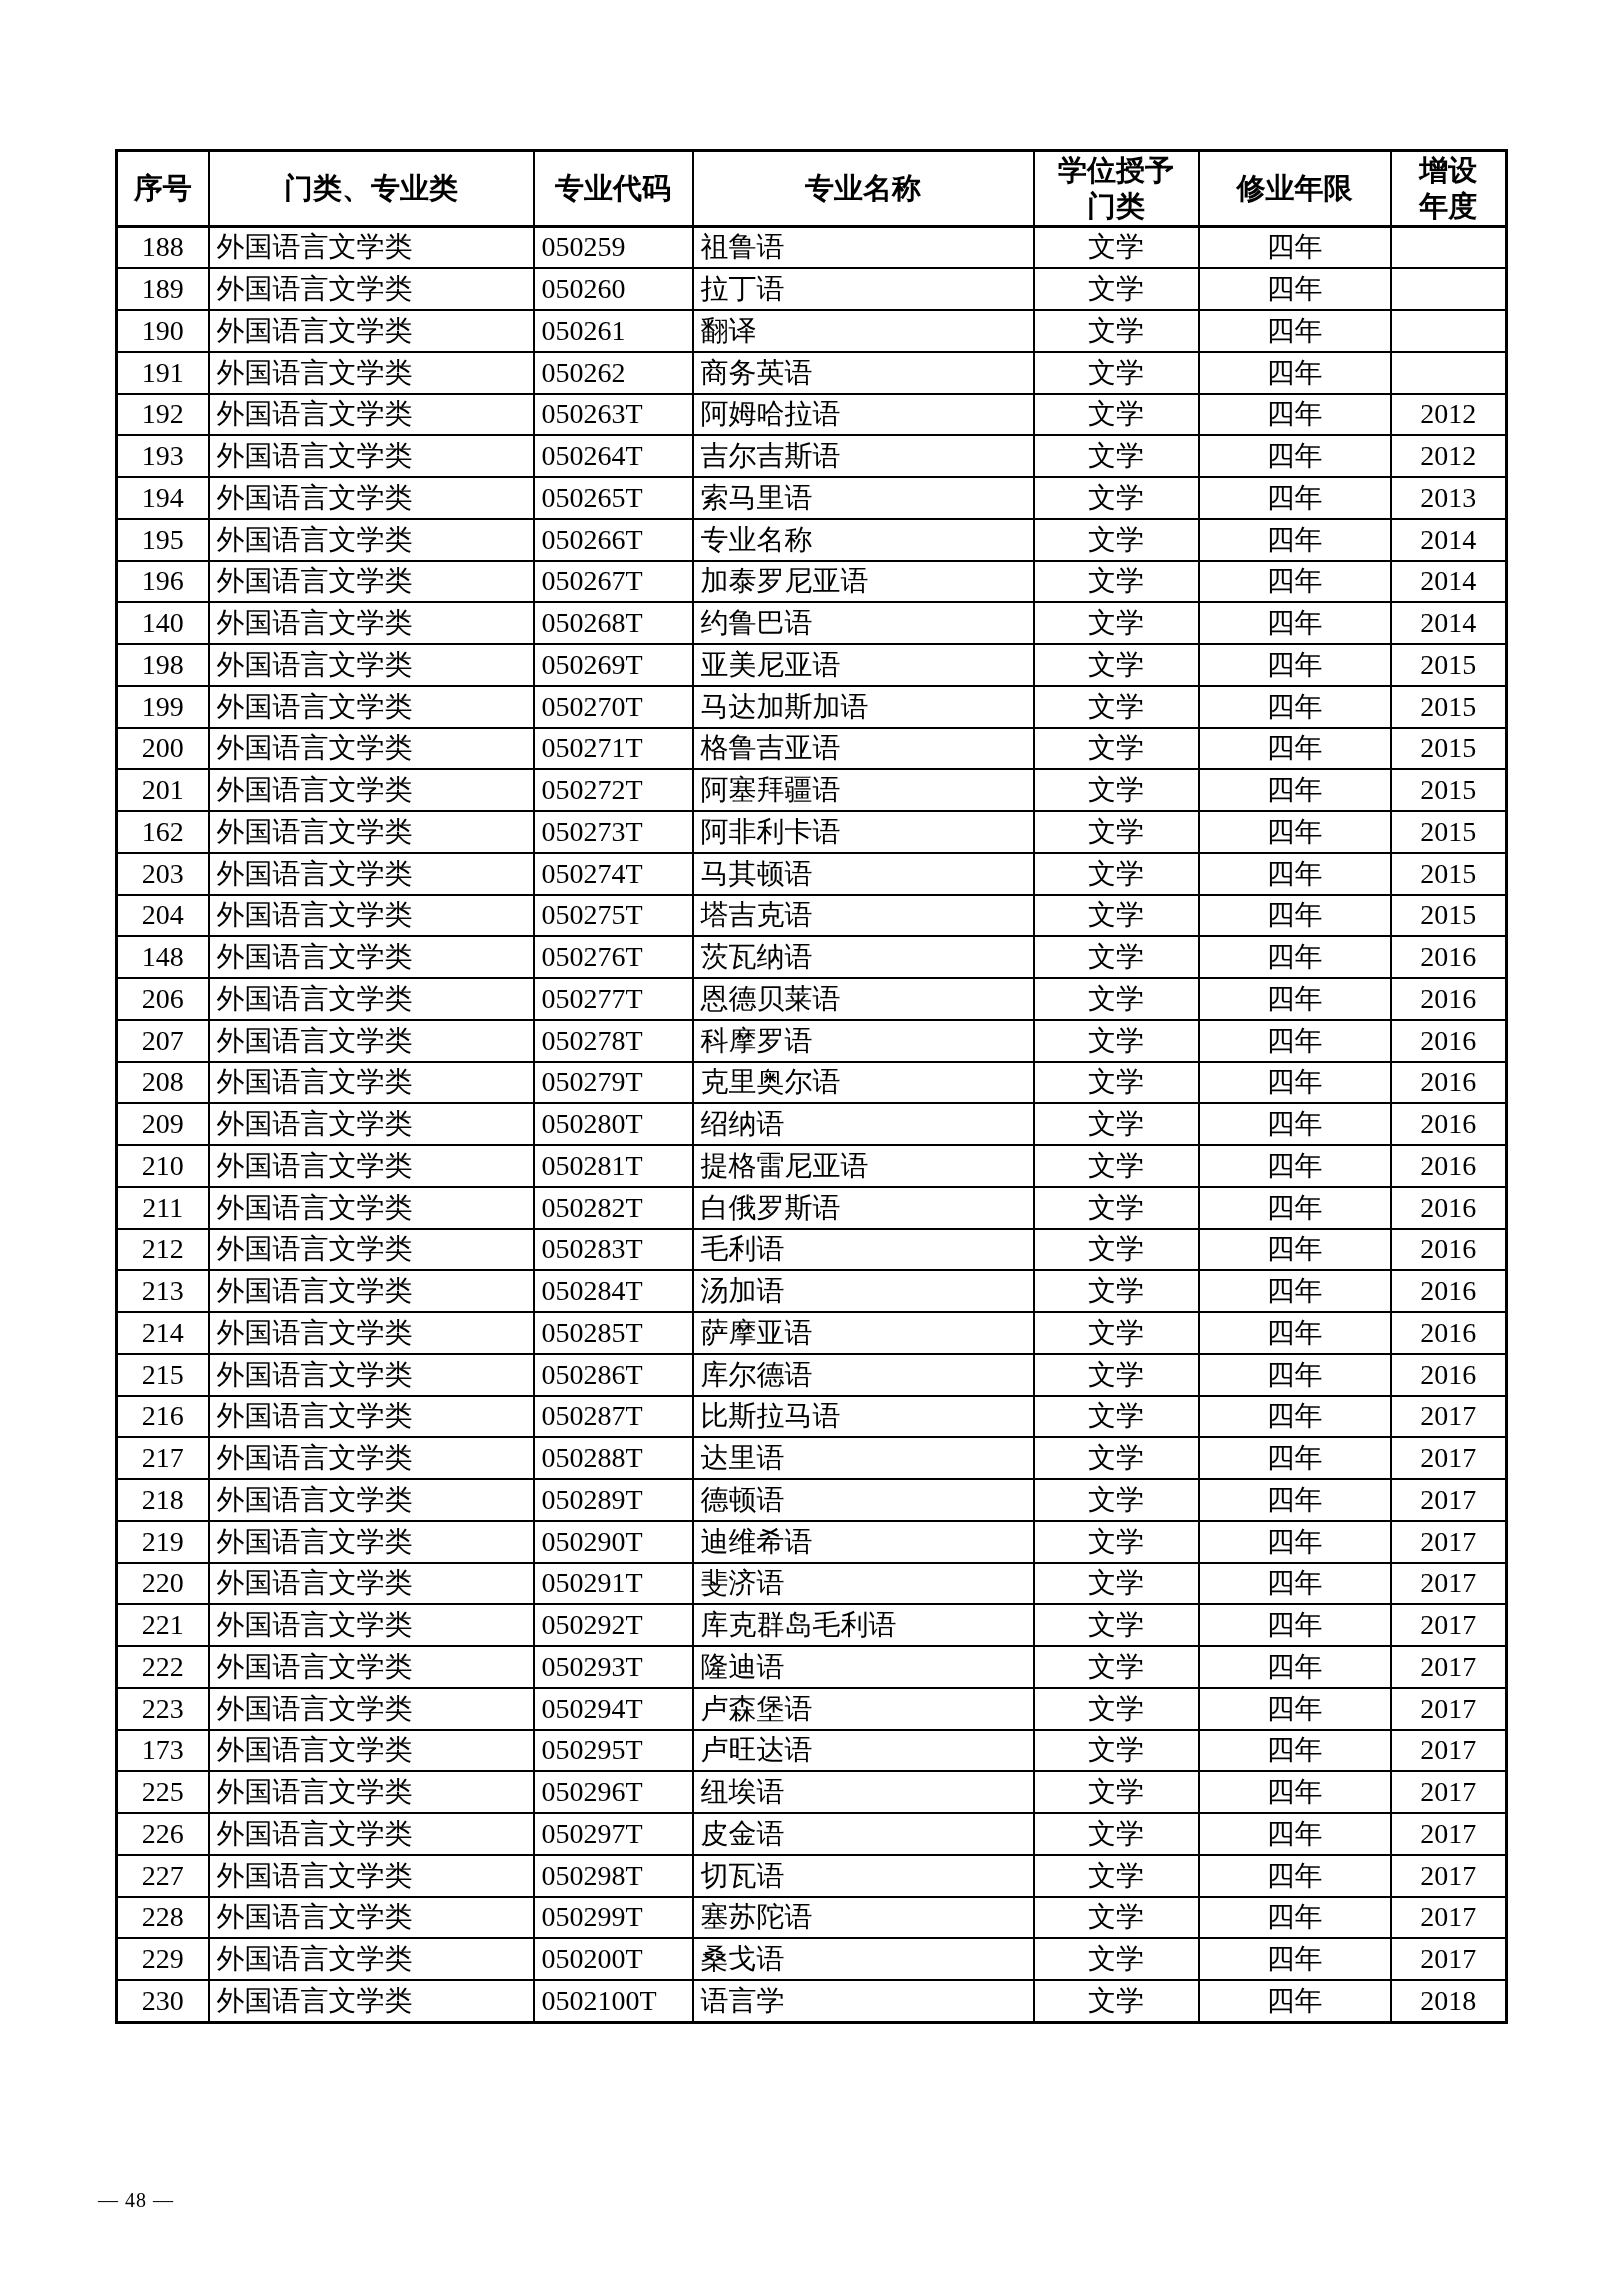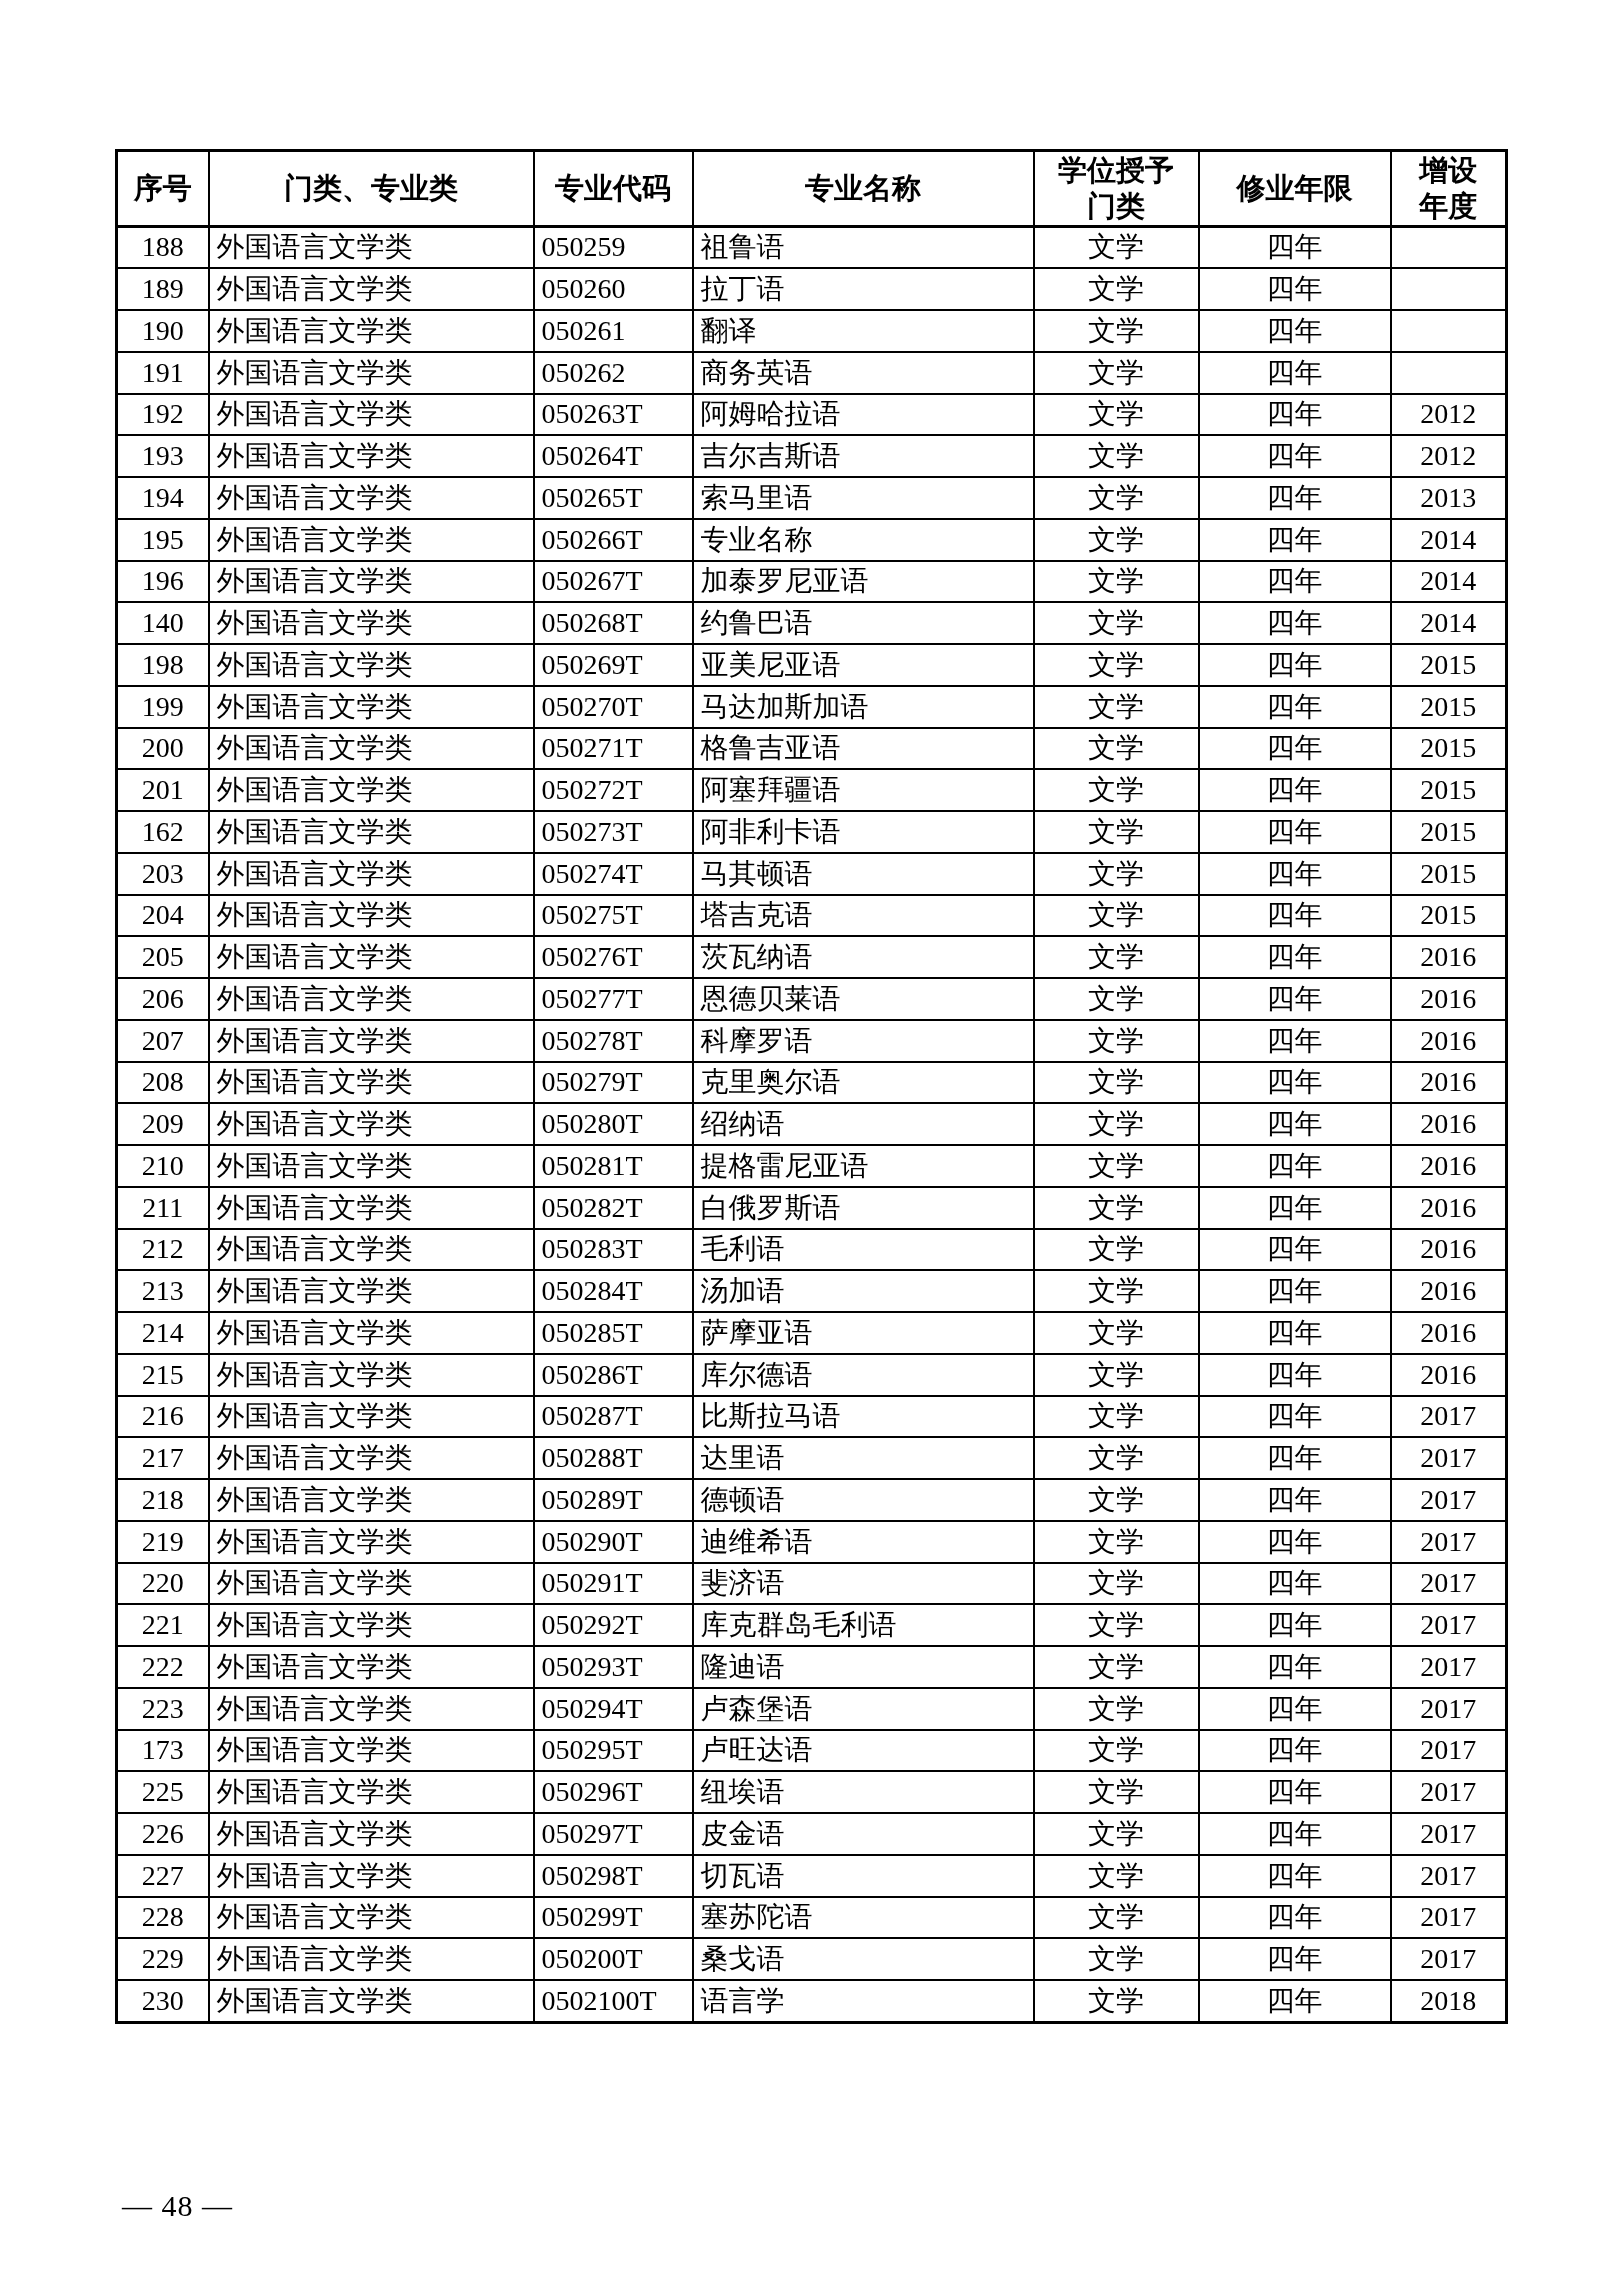--- a/index.html
+++ b/index.html
@@ -42,23 +42,23 @@
   table.majors td {
     font-size: 28px;
     vertical-align: middle;
     white-space: nowrap;
     padding: 0;
   }
   table.majors td.l { text-align: left; padding-left: 6.9px; }
   table.majors td.c { text-align: center; }
   .pageno {
     position: absolute;
-    left: 122px;
+    left: 98px;
     top: 2189px;
-    font-size: 30px;
+    font-size: 20px;
     letter-spacing: 1px;
   }
 </style>
 </head>
 <body>
 
 <div>
 
   <table class="majors">
     <colgroup>
@@ -231,21 +231,21 @@
         <tr>
           <td class="c">204</td>
           <td class="l">外国语言文学类</td>
           <td class="l">050275T</td>
           <td class="l">塔吉克语</td>
           <td class="c">文学</td>
           <td class="c">四年</td>
           <td class="c">2015</td>
         </tr>
         <tr>
-          <td class="c">205</td>
+          <td class="c">148</td>
           <td class="l">外国语言文学类</td>
           <td class="l">050276T</td>
           <td class="l">茨瓦纳语</td>
           <td class="c">文学</td>
           <td class="c">四年</td>
           <td class="c">2016</td>
         </tr>
         <tr>
           <td class="c">206</td>
           <td class="l">外国语言文学类</td>

